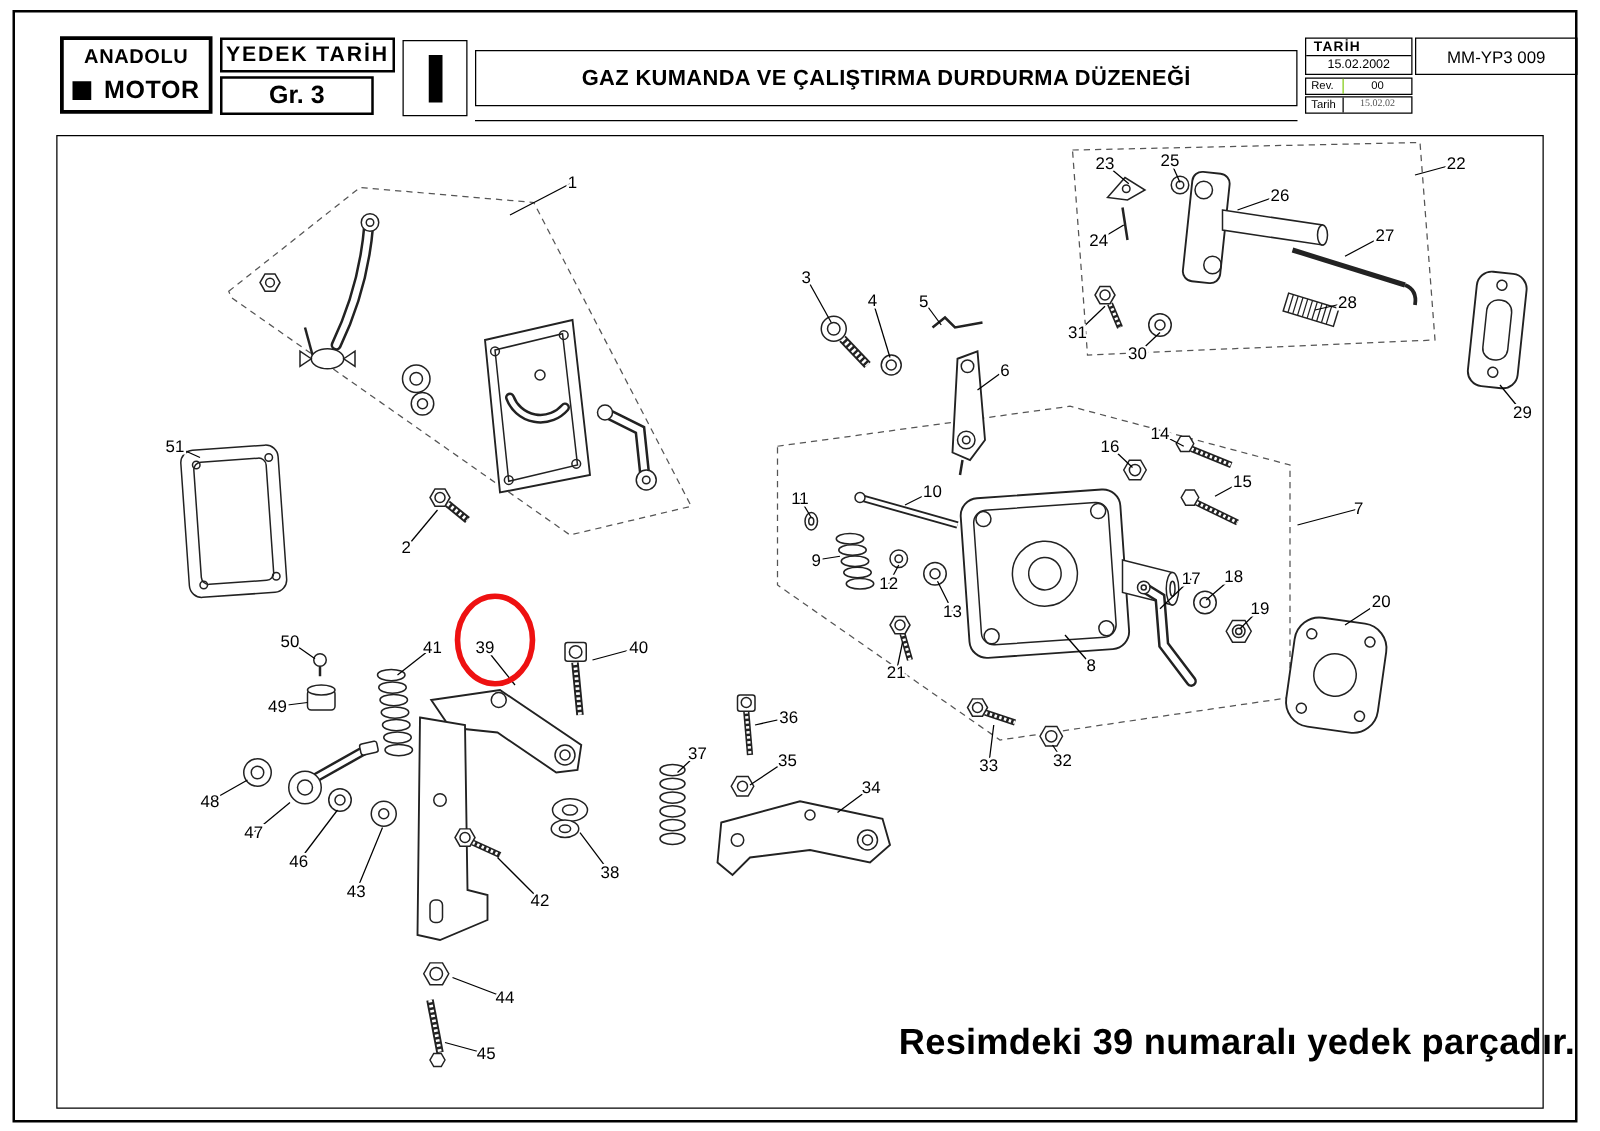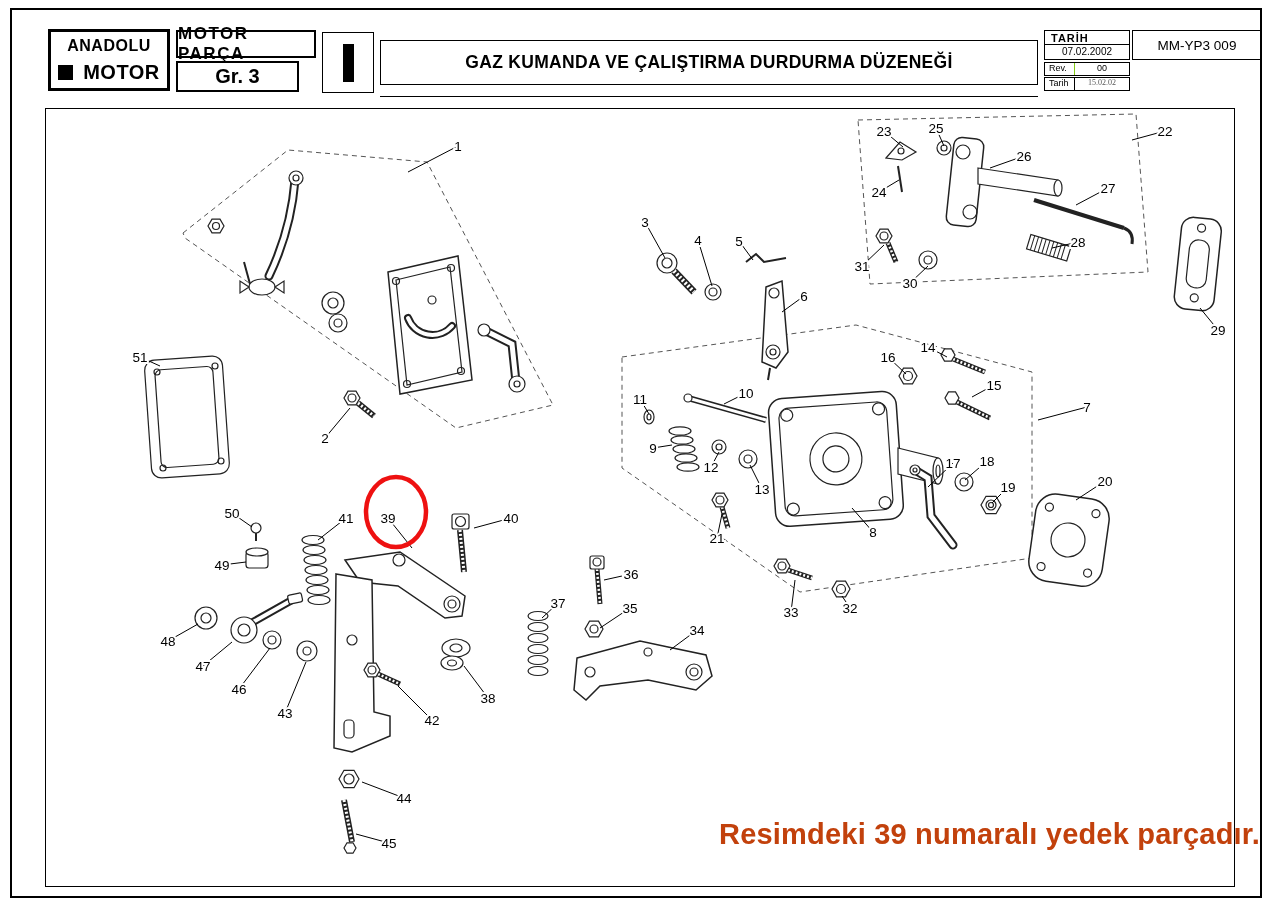--- a/index.html
+++ b/index.html
@@ -39,30 +39,30 @@
 
 <div class="page-border"></div>
 
 <div class="logo-box">
   <div class="logo-line1">ANADOLU</div>
   <div class="logo-line2">
     <span class="logo-square"></span>
     <span>MOTOR</span>
   </div>
 </div>
-<div class="yedek-box">MOTOR PARÇA</div>
+<div class="yedek-box">YEDEK TARİH</div>
 <div class="gr3-box">Gr. 3</div>
 <div class="bar-box">
   <div class="bar-glyph"></div>
 </div>
 <div class="title-box">GAZ KUMANDA VE ÇALIŞTIRMA DURDURMA DÜZENEĞİ</div>
 <div class="title-underline"></div>
 <div class="date-box">
   <div class="date-label">TARİH</div>
-  <div class="date-value">07.02.2002</div>
+  <div class="date-value">15.02.2002</div>
 </div>
 <div class="doc-box">MM-YP3 009</div>
 <div class="rev-row">
   <div class="cell-l">Rev.</div>
   <div class="cell-r">00</div>
 </div>
 <div class="revdate-row">
   <div class="cell-l">Tarih</div>
   <div class="cell-r">15.02.02</div>
 </div>
@@ -488,13 +488,13 @@
       <text x="203" y="666" text-anchor="middle" dominant-baseline="central" font-size="13.5" fill="#000" stroke="#fff" stroke-width="4" paint-order="stroke" font-weight="500">47</text>
       <text x="168" y="641" text-anchor="middle" dominant-baseline="central" font-size="13.5" fill="#000" stroke="#fff" stroke-width="4" paint-order="stroke" font-weight="500">48</text>
       <text x="222" y="565" text-anchor="middle" dominant-baseline="central" font-size="13.5" fill="#000" stroke="#fff" stroke-width="4" paint-order="stroke" font-weight="500">49</text>
       <text x="232" y="513" text-anchor="middle" dominant-baseline="central" font-size="13.5" fill="#000" stroke="#fff" stroke-width="4" paint-order="stroke" font-weight="500">50</text>
       <text x="140" y="357" text-anchor="middle" dominant-baseline="central" font-size="13.5" fill="#000" stroke="#fff" stroke-width="4" paint-order="stroke" font-weight="500">51</text>
     </g>
 
   <ellipse id="highlight-ellipse" fill="none" stroke-width="4.5" cx="396" cy="512" rx="30" ry="35" stroke="#ee1111"></ellipse>
 </svg>
 
-<div class="caption" id="caption" style="color: #c2410c;">Resimdeki 39 numaralı yedek parçadır.</div>
+<div class="caption" id="caption" style="color: #000000;">Resimdeki 39 numaralı yedek parçadır.</div>
 
 </body></html>

